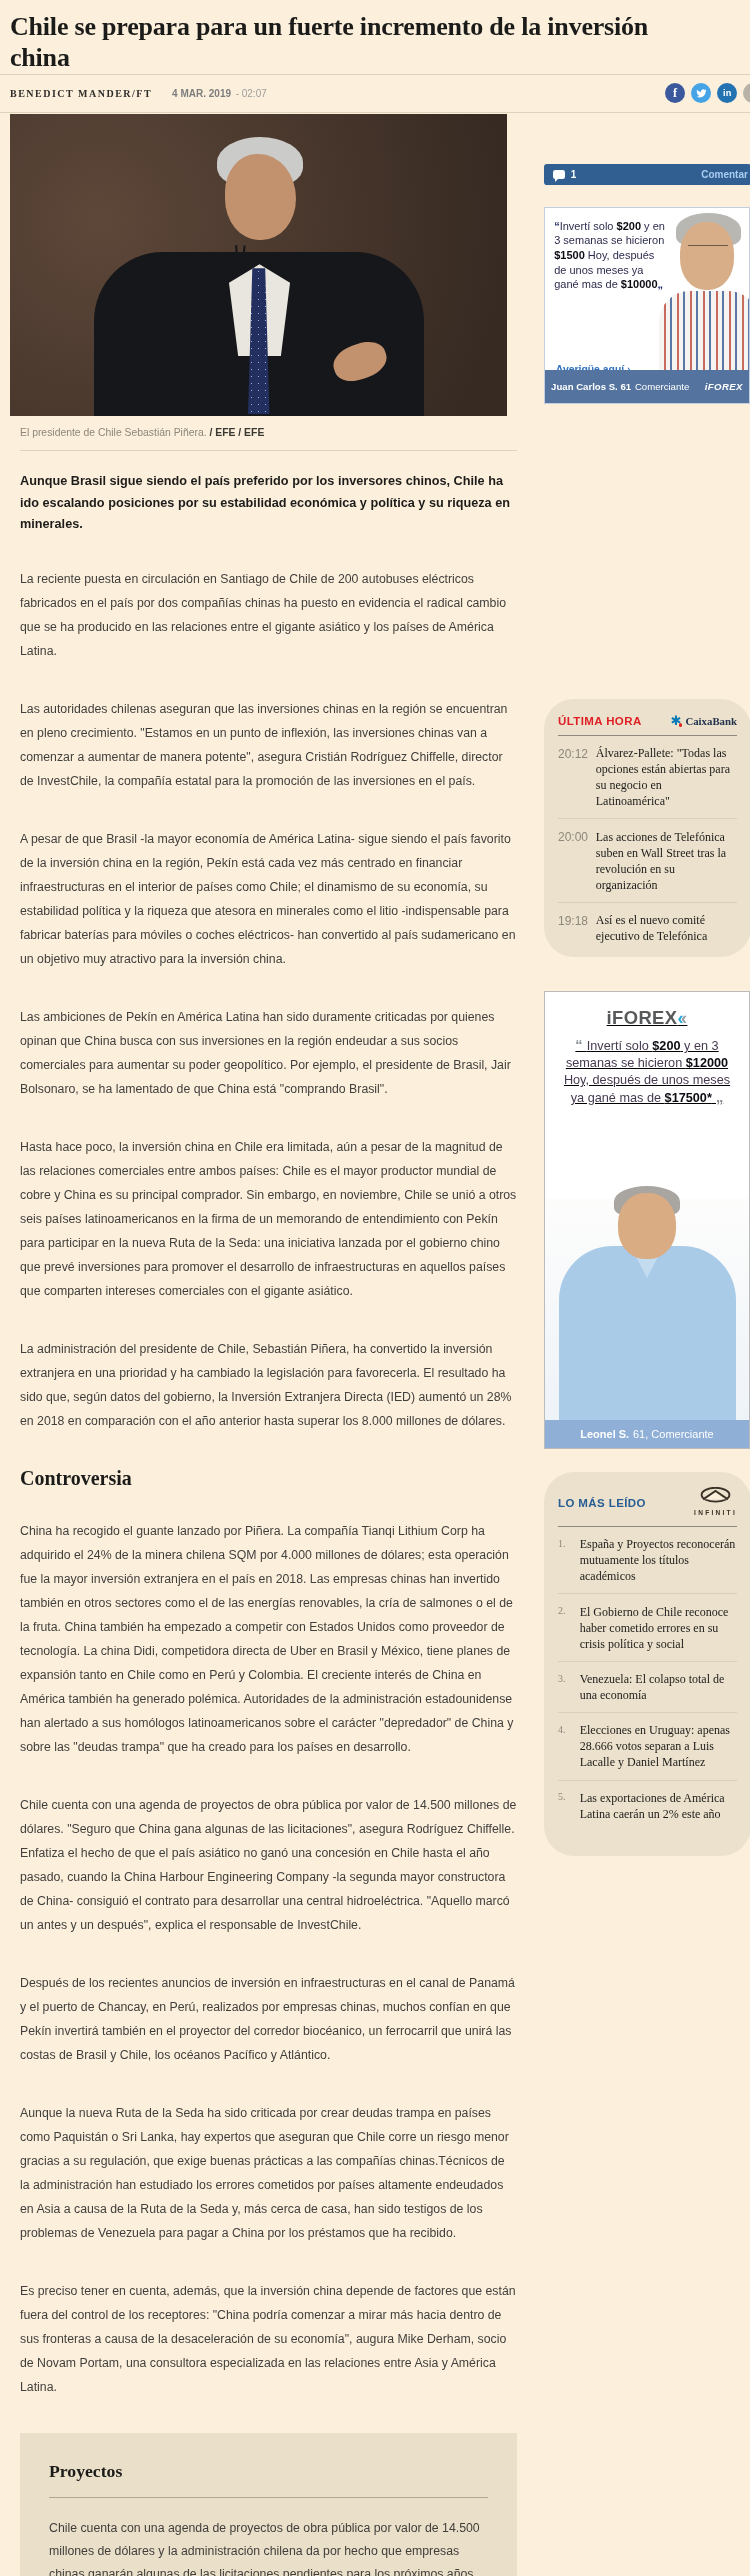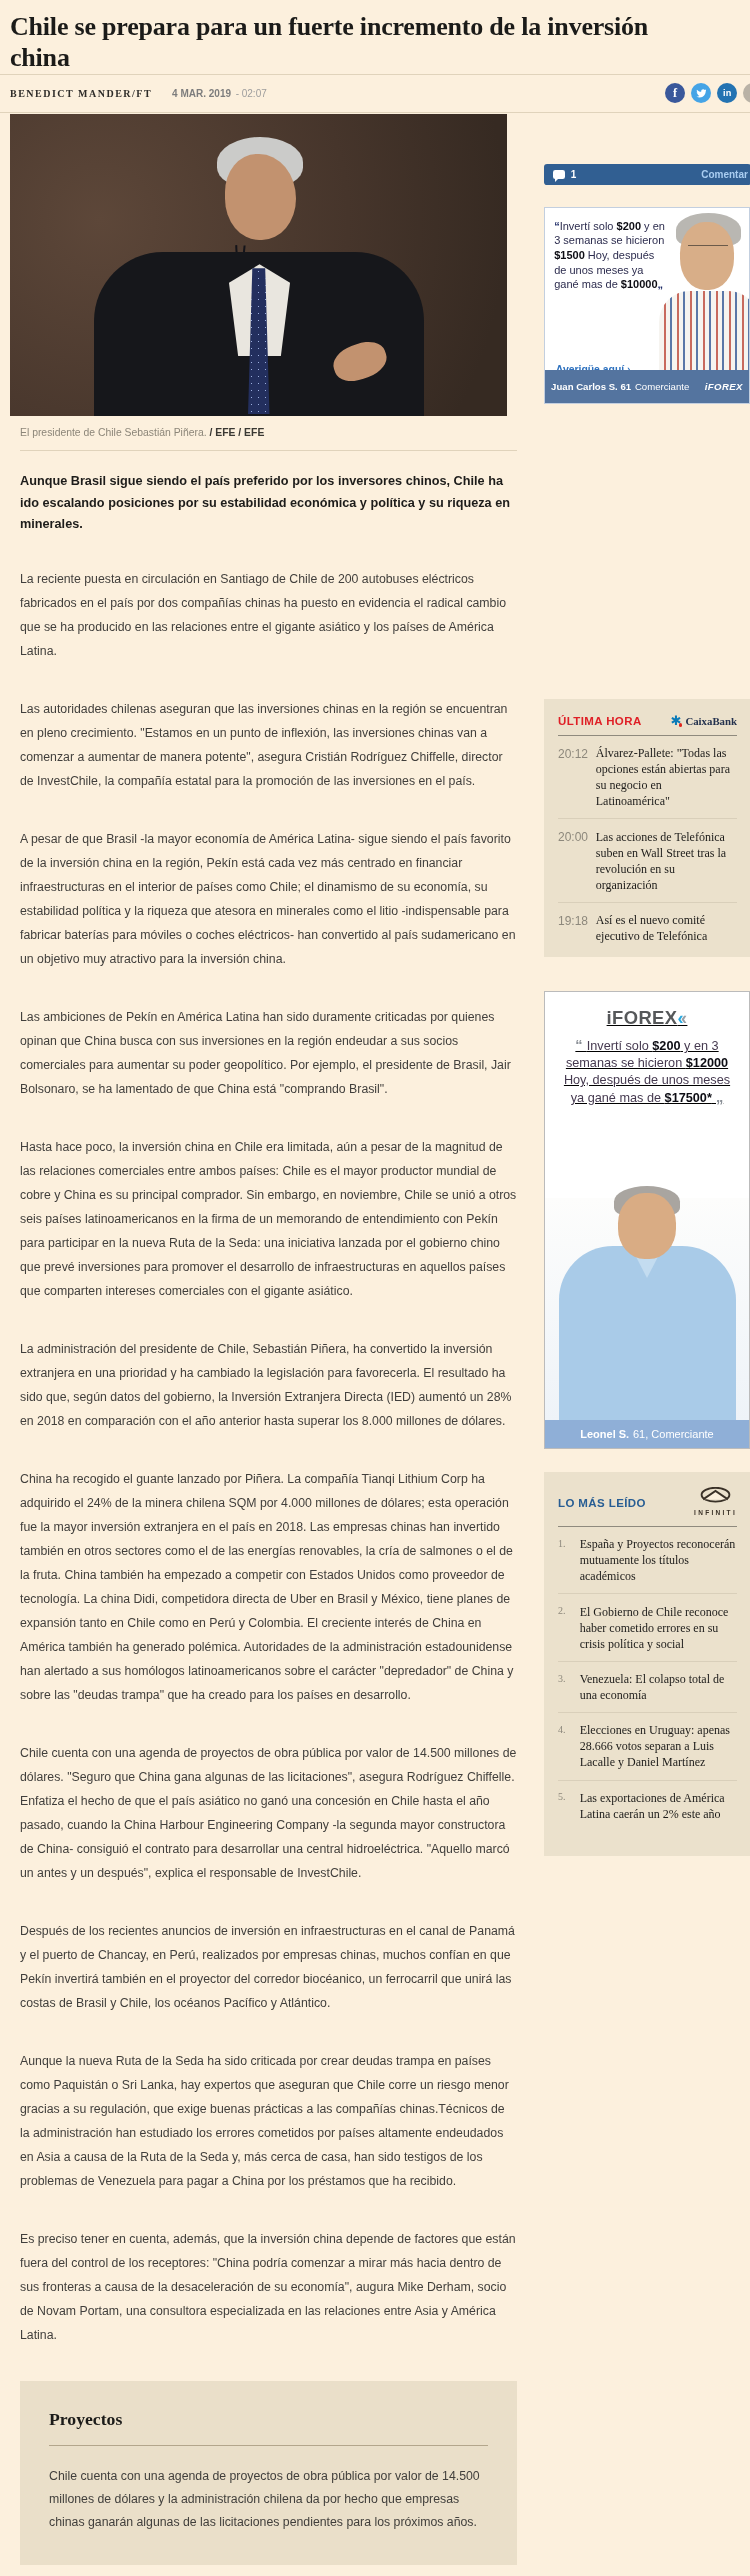--- a/index.html
+++ b/index.html
@@ -85,21 +85,21 @@
   .m1-head { position:absolute; left:15.4px; top:14px; width:54px; height:68px; background:#d8ae88;
              border-radius:46%; }
   .m1-hair { position:absolute; left:10.8px; top:4.6px; width:65px; height:34px; background:#b9b7b2;
              border-radius:50% 50% 30% 30%; }
   .m1-glasses { position:absolute; left:23px; top:37px; width:40px; height:10.8px;
                 border-top:1.5px solid #6b5a4a; }
   .ad-bar1 { position:absolute; left:0; bottom:0; width:100%; height:33px; background:#54749f;
              display:flex; align-items:center; padding:0 6.1px; color:#fff; font-size:9.6px; gap:3.8px; }
   .ad-bar1 .brand { margin-left:auto; font-weight:bold; font-style:italic; letter-spacing:0.4px; }
 
-  .uh-box, .ml-box { position:absolute; left:544px; width:207px; background:#ebe1cc; padding:15.4px 14px 6.1px; }
+  .uh-box, .ml-box { position:absolute; left:544px; width:207px; background:#ebe1cc; padding:15.4px 14px 6.1px;border-radius:30px; }
   .uh-box { top:699px; height:258px; }
   .box-head { display:flex; align-items:center; justify-content:space-between; padding-bottom:7.7px;
               border-bottom:0.8px solid #8f8a7e; }
   .uh-title { color:#df1f26; font-weight:bold; font-size:11.5px; letter-spacing:0.4px; }
   .ml-title { color:#275d93; font-weight:bold; font-size:11.5px; letter-spacing:0.4px; }
   .caixa { display:flex; align-items:center; gap:3.1px; }
   .caixa .star { color:#0a7ab8; font-size:13px; line-height:1; }
   .caixa .dotr { width:3.8px; height:3.8px; border-radius:50%; background:#e0281e; margin-top:7.7px; margin-left:-6.1px; }
   .caixa .word { font-family:"Liberation Serif", serif; font-weight:bold; font-size:10.8px; color:#24324e; }
   .news-item { display:flex; gap:7.7px; padding:9.2px 0; border-bottom:0.8px solid #d9cfba; cursor:pointer; }
@@ -181,20 +181,21 @@
 
     <p class="lead">Aunque Brasil sigue siendo el país preferido por los inversores chinos, Chile ha ido escalando posiciones por su estabilidad económica y política y su riqueza en minerales.</p>
 
     <p class="body">La reciente puesta en circulación en Santiago de Chile de 200 autobuses eléctricos fabricados en el país por dos compañías chinas ha puesto en evidencia el radical cambio que se ha producido en las relaciones entre el gigante asiático y los países de América Latina.</p>
     <p class="body">Las autoridades chilenas aseguran que las inversiones chinas en la región se encuentran en pleno crecimiento. "Estamos en un punto de inflexión, las inversiones chinas van a comenzar a aumentar de manera potente", asegura Cristián Rodríguez Chiffelle, director de InvestChile, la compañía estatal para la promoción de las inversiones en el país.</p>
     <p class="body">A pesar de que Brasil -la mayor economía de América Latina- sigue siendo el país favorito de la inversión china en la región, Pekín está cada vez más centrado en financiar infraestructuras en el interior de países como Chile; el dinamismo de su economía, su estabilidad política y la riqueza que atesora en minerales como el litio -indispensable para fabricar baterías para móviles o coches eléctricos- han convertido al país sudamericano en un objetivo muy atractivo para la inversión china.</p>
     <p class="body">Las ambiciones de Pekín en América Latina han sido duramente criticadas por quienes opinan que China busca con sus inversiones en la región endeudar a sus socios comerciales para aumentar su poder geopolítico. Por ejemplo, el presidente de Brasil, Jair Bolsonaro, se ha lamentado de que China está "comprando Brasil".</p>
     <p class="body">Hasta hace poco, la inversión china en Chile era limitada, aún a pesar de la magnitud de las relaciones comerciales entre ambos países: Chile es el mayor productor mundial de cobre y China es su principal comprador. Sin embargo, en noviembre, Chile se unió a otros seis países latinoamericanos en la firma de un memorando de entendimiento con Pekín para participar en la nueva Ruta de la Seda: una iniciativa lanzada por el gobierno chino que prevé inversiones para promover el desarrollo de infraestructuras en aquellos países que comparten intereses comerciales con el gigante asiático.</p>
     <p class="body">La administración del presidente de Chile, Sebastián Piñera, ha convertido la inversión extranjera en una prioridad y ha cambiado la legislación para favorecerla. El resultado ha sido que, según datos del gobierno, la Inversión Extranjera Directa (IED) aumentó un 28% en 2018 en comparación con el año anterior hasta superar los 8.000 millones de dólares.</p>
 
+    <h2 class="sub">Controversia</h2>
 
     <p class="body">China ha recogido el guante lanzado por Piñera. La compañía Tianqi Lithium Corp ha adquirido el 24% de la minera chilena SQM por 4.000 millones de dólares; esta operación fue la mayor inversión extranjera en el país en 2018. Las empresas chinas han invertido también en otros sectores como el de las energías renovables, la cría de salmones o el de la fruta. China también ha empezado a competir con Estados Unidos como proveedor de tecnología. La china Didi, competidora directa de Uber en Brasil y México, tiene planes de expansión tanto en Chile como en Perú y Colombia. El creciente interés de China en América también ha generado polémica. Autoridades de la administración estadounidense han alertado a sus homólogos latinoamericanos sobre el carácter "depredador" de China y sobre las "deudas trampa" que ha creado para los países en desarrollo.</p>
     <p class="body">Chile cuenta con una agenda de proyectos de obra pública por valor de 14.500 millones de dólares. "Seguro que China gana algunas de las licitaciones", asegura Rodríguez Chiffelle. Enfatiza el hecho de que el país asiático no ganó una concesión en Chile hasta el año pasado, cuando la China Harbour Engineering Company -la segunda mayor constructora de China- consiguió el contrato para desarrollar una central hidroeléctrica. "Aquello marcó un antes y un después", explica el responsable de InvestChile.</p>
     <p class="body">Después de los recientes anuncios de inversión en infraestructuras en el canal de Panamá y el puerto de Chancay, en Perú, realizados por empresas chinas, muchos confían en que Pekín invertirá también en el proyector del corredor biocéanico, un ferrocarril que unirá las costas de Brasil y Chile, los océanos Pacífico y Atlántico.</p>
     <p class="body">Aunque la nueva Ruta de la Seda ha sido criticada por crear deudas trampa en países como Paquistán o Sri Lanka, hay expertos que aseguran que Chile corre un riesgo menor gracias a su regulación, que exige buenas prácticas a las compañías chinas.Técnicos de la administración han estudiado los errores cometidos por países altamente endeudados en Asia a causa de la Ruta de la Seda y, más cerca de casa, han sido testigos de los problemas de Venezuela para pagar a China por los préstamos que ha recibido.</p>
     <p class="body">Es preciso tener en cuenta, además, que la inversión china depende de factores que están fuera del control de los receptores: "China podría comenzar a mirar más hacia dentro de sus fronteras a causa de la desaceleración de su economía", augura Mike Derham, socio de Novam Portam, una consultora especializada en las relaciones entre Asia y América Latina.</p>
 
     <section class="proyectos">
       <h3>Proyectos</h3>
       <hr>

